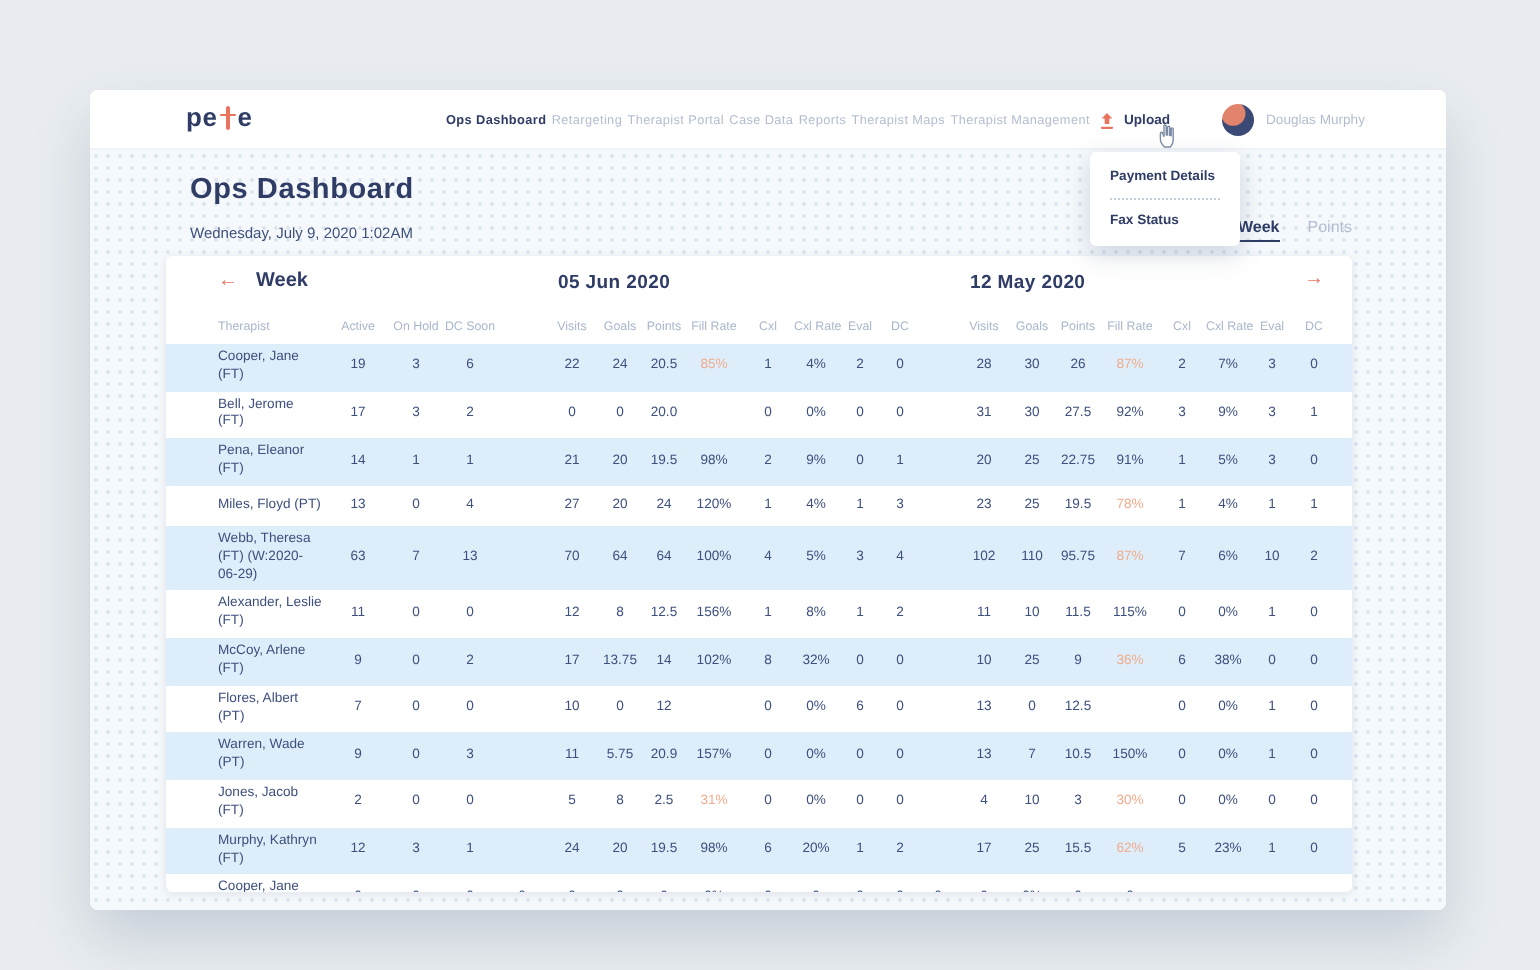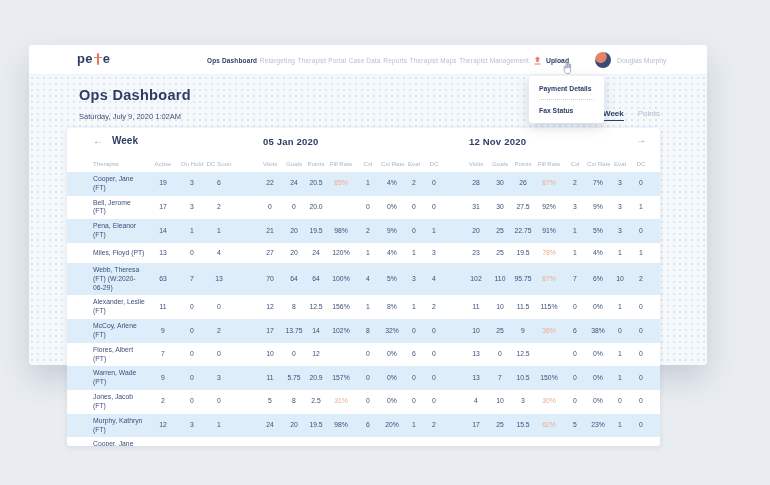--- a/index.html
+++ b/index.html
@@ -3,21 +3,21 @@
 <meta charset="utf-8">
 <style>
   :root{
     --navy:#2e3c66; --coral:#e8745e; --warn:#f1ab8e; --rowblue:#ddeefa;
     --graytxt:#b3bdd1; --hdrtxt:#a9b7cc; --celltxt:#3d4f7c;
   }
   *{box-sizing:border-box;margin:0;padding:0;}
   html,body{width:770px;height:485px;overflow:hidden;}
   body{background:#e9edf1;font-family:"Liberation Sans","DejaVu Sans",sans-serif;position:relative;}
 
-  .window{position:absolute;left:29px;top:45px;width:678px;height:320px;background:#fff;
+  .window{position:absolute;left:45px;top:45px;width:678px;height:410px;background:#fff;
     border-radius:4px;box-shadow:0 14px 30px rgba(60,80,110,.20);}
 
   
   .navbar{position:absolute;left:0;top:0;right:0;height:30px;background:#fff;border-radius:4px 4px 0 0;
     border-bottom:1px solid #f0f3f7;z-index:10;}
   .logo{position:absolute;left:48px;top:7px;display:flex;align-items:flex-end;color:var(--navy);
     font-size:13px;font-weight:bold;letter-spacing:.3px;line-height:14px;cursor:pointer;}
   .logo-t{display:inline-block;position:relative;width:8px;height:13px;margin:0 1px;}
   .logo-t::before{content:"";position:absolute;left:0;top:3.5px;width:8px;height:1.8px;background:var(--coral);border-radius:1px;}
   .logo-t::after{content:"";position:absolute;left:3.1px;top:0;width:1.8px;height:12px;background:var(--coral);border-radius:1px;}
@@ -101,34 +101,34 @@
       <span class="upload-label">Upload</span>
     </div>
     <div class="user">
       <span class="avatar"></span>
       <span class="user-name">Douglas Murphy</span>
     </div>
   </div>
 
   <div class="content">
     <div class="page-title">Ops Dashboard</div>
-    <div class="page-date">Saturday, July 9, 2020 1:02AM</div>
+    <div class="page-date">Wednesday, July 9, 2020 1:02AM</div>
     <div class="tabs">
       <span class="tab active">Week</span>
       <span class="tab">Points</span>
     </div>
 
     <div class="table-card">
       <div class="grp-header">
         <div class="grp-left">
           <span class="arrow">←</span>
           <span class="period-label">Week</span>
         </div>
-        <span class="week-label week1">05 Jan 2020</span>
-        <span class="week-label week2">12 Nov 2020</span>
+        <span class="week-label week1">05 Jun 2020</span>
+        <span class="week-label week2">12 May 2020</span>
         <span class="arrow fwd">→</span>
       </div>
       <div class="col-headers grid-cols">
           <div class="hc name">Therapist</div>
           <div class="hc">Active</div>
           <div class="hc">On Hold</div>
           <div class="hc">DC Soon</div>
           <div class="hc"></div>
           <div class="hc">Visits</div>
           <div class="hc">Goals</div>

